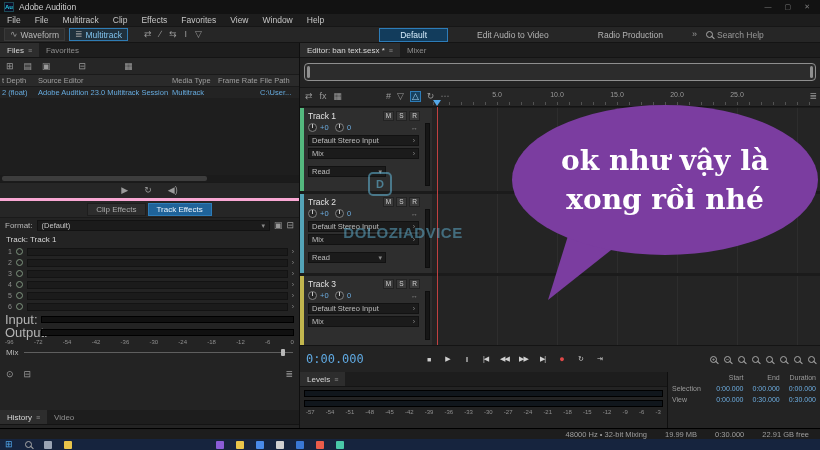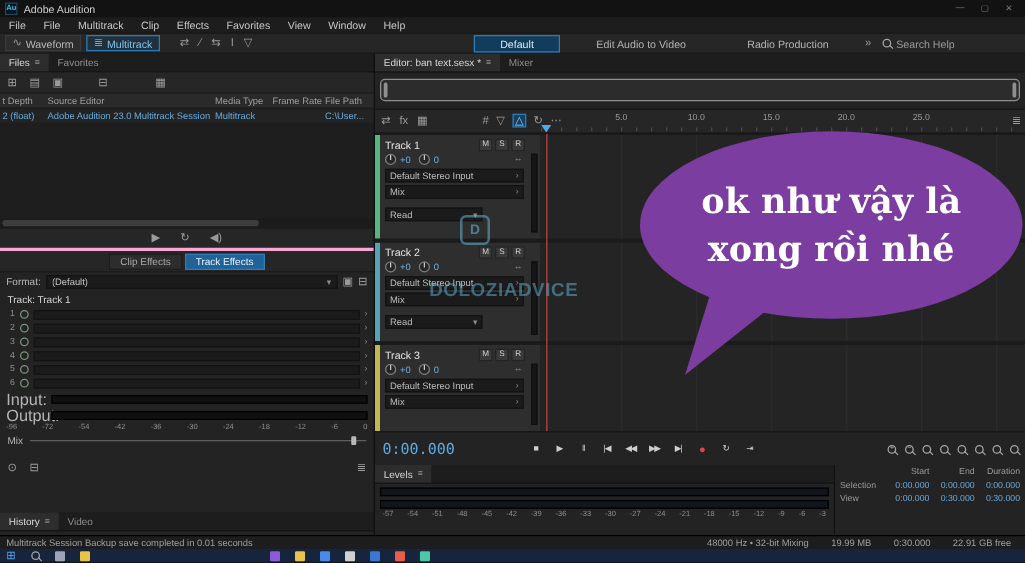--- a/index.html
+++ b/index.html
@@ -580,21 +580,20 @@
     </div>
     <div class="svrow">
       <span class="svl">View</span>
       <span class="svc val">0:00.000</span>
       <span class="svc val">0:30.000</span>
       <span class="svc val">0:30.000</span>
     </div>
   </div>
 
   <div id="statusbar">
-    <span>Multitrack Session Backup save completed in 0.01 seconds</span>
     <span class="right">
       <span>48000 Hz • 32-bit Mixing</span>
       <span>19.99 MB</span>
       <span>0:30.000</span>
       <span>22.91 GB free</span>
     </span>
   </div>
 
   <div id="taskbar">
     <span class="tstart">⊞</span>

